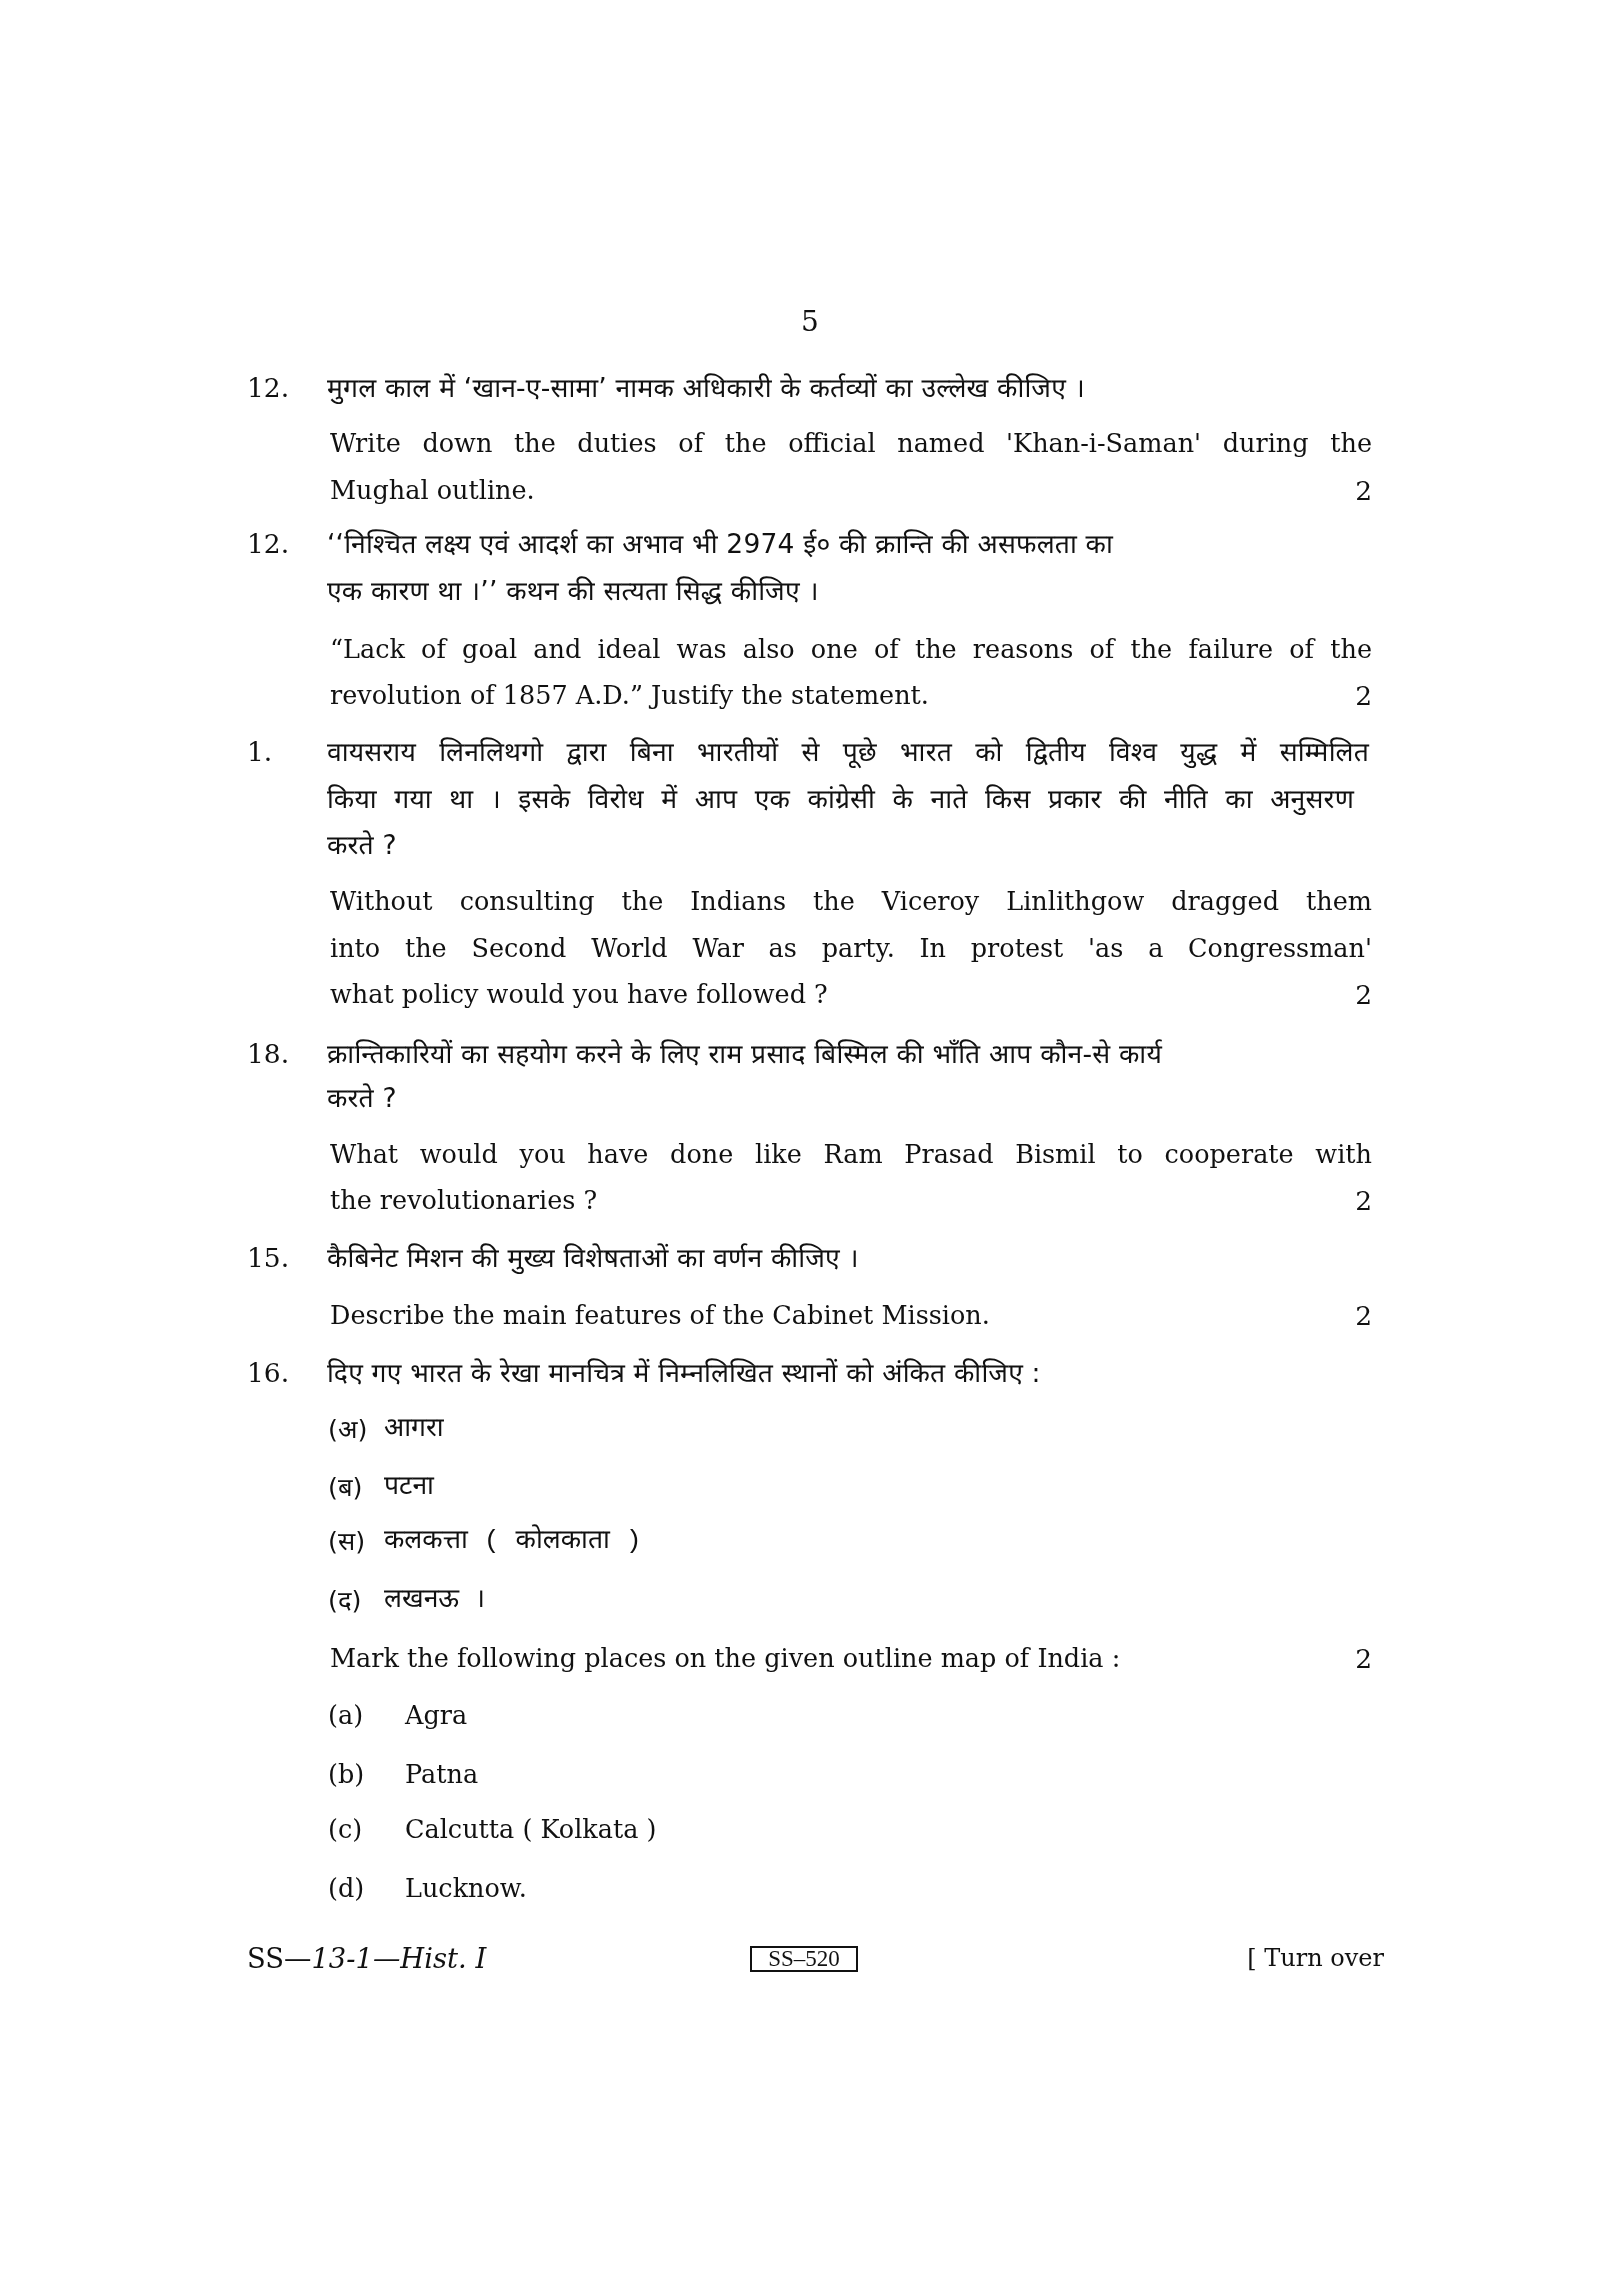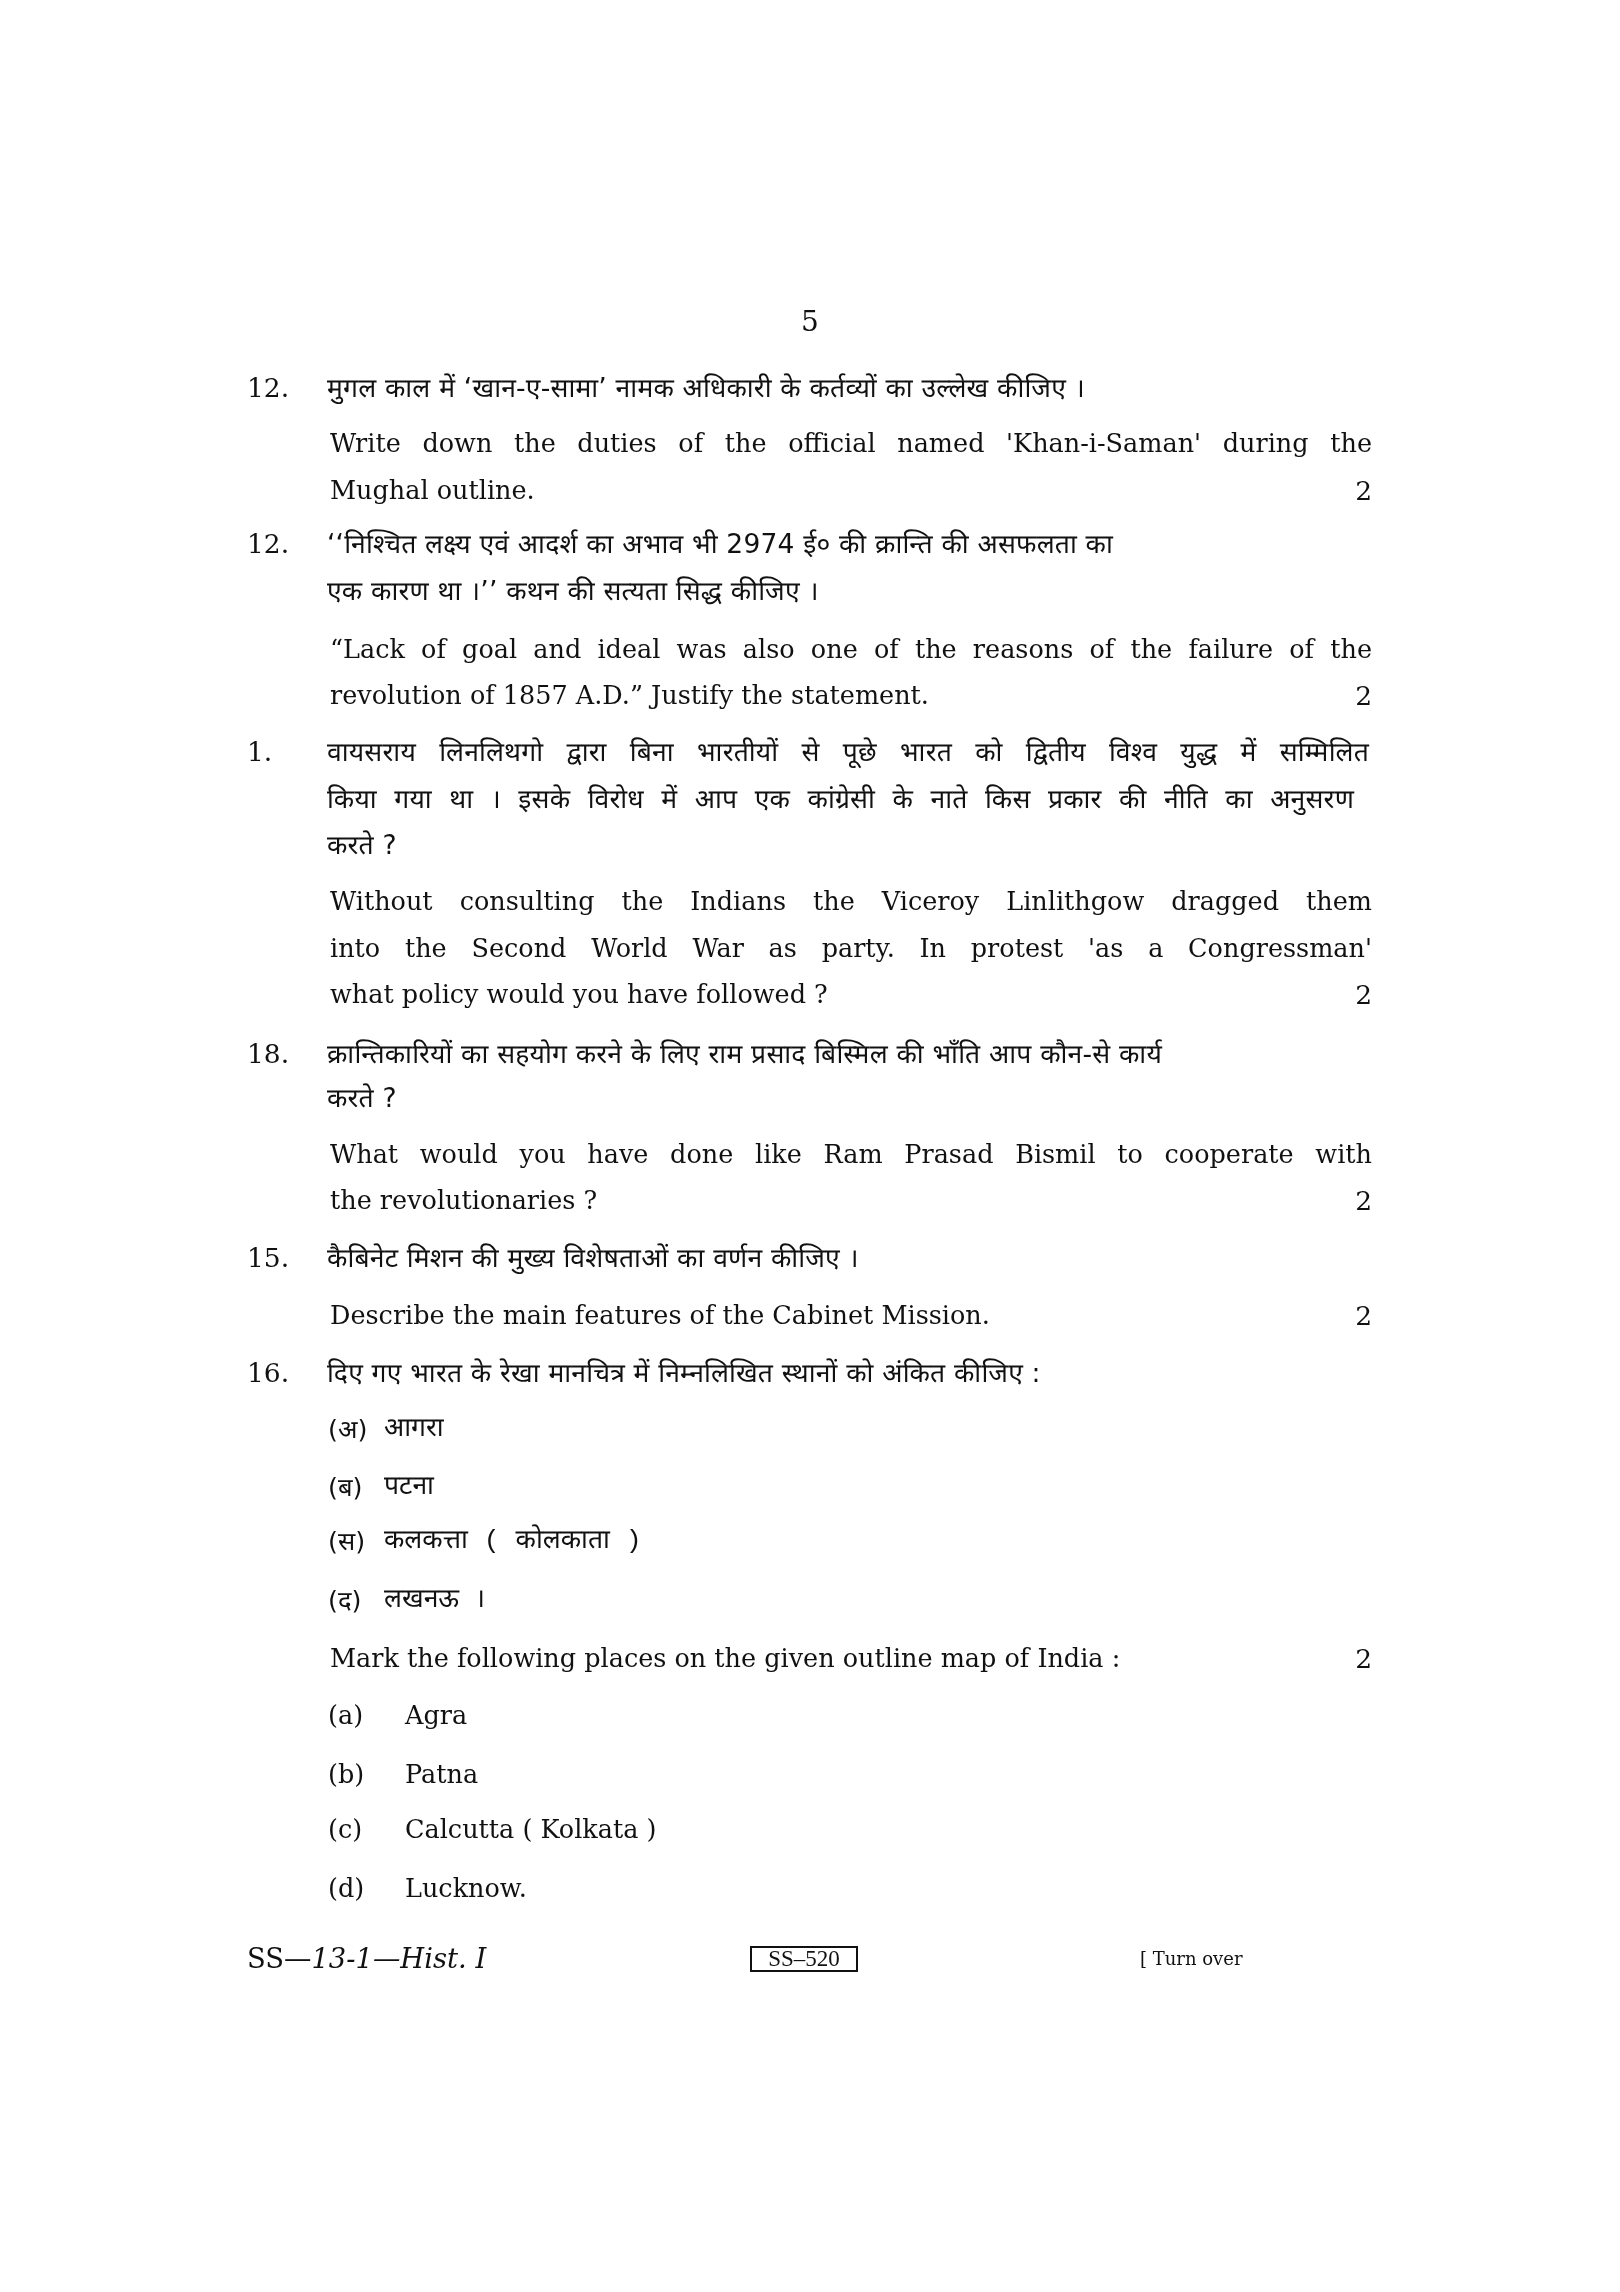--- a/index.html
+++ b/index.html
@@ -14,22 +14,22 @@
   .justify { width: 1042px; text-align: justify; text-align-last: justify; }
   .marks { left: 1313px; width: 59px; text-align: right; font-size: 26.5px; }
   .sublabel { left: 328px; font-size: 25.5px; }
   .subtext-hi { left: 384px; font-size: 26.5px; font-family: Liberation Mono, monospace; }
   .subtext-en { left: 405px; font-size: 25.5px; }
   .footer-left { position: absolute; left: 247px; top: 1937px; font-size: 27.4px; line-height: 43px; }
   .footer-left .it { font-style: italic; margin-top: 32px; }
   .footer-box { position: absolute; left: 750px; top: 1946px; width: 104px; height: 21.6px;
                 border: 2.9px solid #111111; font-size: 23px; line-height: 21.6px; text-align: center;
                 font-family: "Liberation Serif", serif; }
-  .footer-right { position: absolute; left: 1140px; width: 196px; text-align: left; top: 1937px;
-                  font-size: 18px; line-height: 43px; }
+  .footer-right { position: absolute; left: 1188px; width: 196px; text-align: right; top: 1937px;
+                  font-size: 24px; line-height: 43px; }
 </style>
 </head>
 <body>
 
 <div class="page-num">5</div>
 
 <div>
   <div class="line qnum" style="top:364px">12.</div>
   <div class="line hi" style="top:364px">मुगल काल में ‘खान-ए-सामा’ नामक अधिकारी के कर्तव्यों का उल्लेख कीजिए ।</div>
   <div class="line en justify" style="top:420px">Write down the duties of the official named 'Khan-i-Saman' during the</div>

